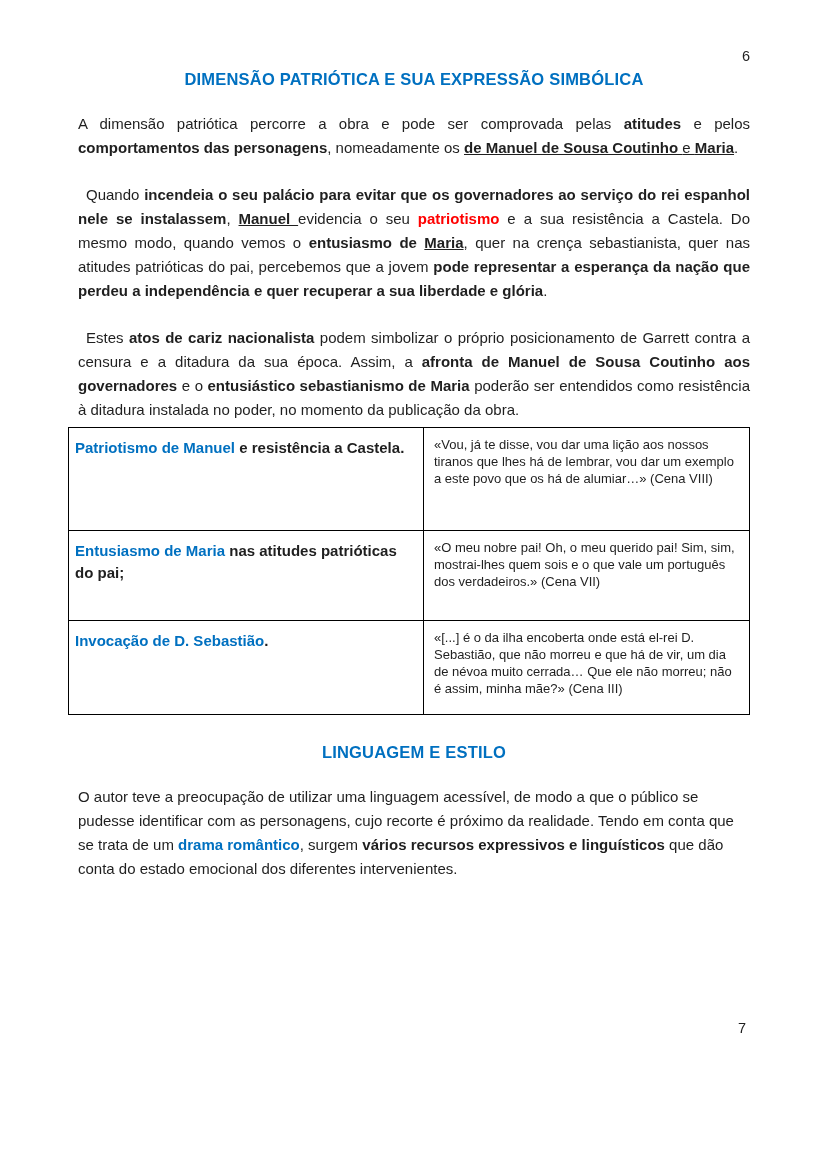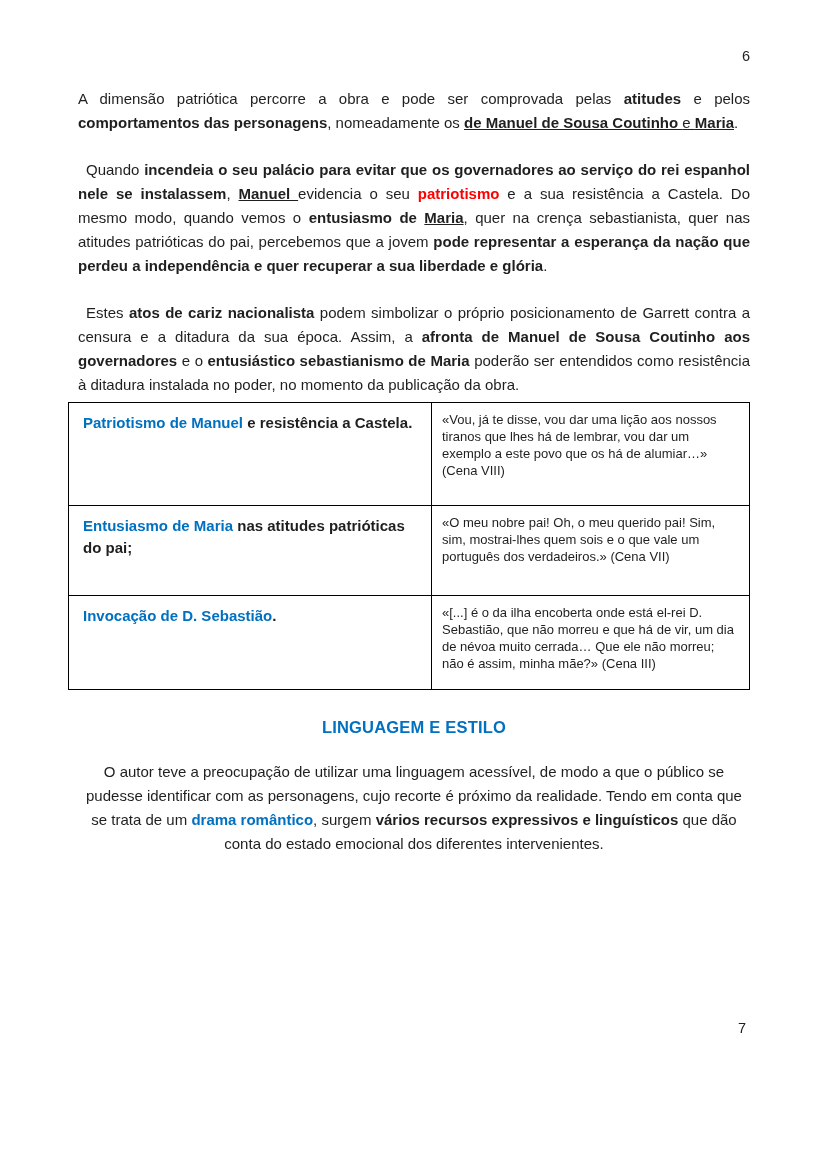--- a/index.html
+++ b/index.html
@@ -32,42 +32,41 @@
     font-size: 16.5px;
     letter-spacing: 0.2px;
     margin: 6px 0 0 0;
   }
   .heading2 {
     margin-top: 28px;
   }
   .para {
     line-height: 24px;
     margin: 23px 0 0 0;
-    text-align: center;
   }
   .justify { text-align: justify; }
   .indent { text-indent: 8px; }
   .f-b { font-weight: 700; }
   .f-u { text-decoration: underline; }
   .f-r { color: #FF0000; }
   .f-c { color: #0070C0; }
 
   table.quotes {
     border-collapse: collapse;
     width: 682px;
     margin: 5px 0 0 -10px;
     table-layout: fixed;
   }
   table.quotes td {
     border: 1.5px solid #000000;
     vertical-align: top;
   }
   td.left-cell {
     width: 334px;
-    padding: 9px 14px 8px 14px;
+    padding: 9px 14px 8px 6px;
     font-size: 15px;
     line-height: 22px;
     border-radius: 17px;
   }
   td.right-cell {
     padding: 8px 12px 8px 10px;
     font-size: 13px;
     line-height: 17px;
   }
   tr.row-1 td { height: 85px; }
@@ -82,20 +81,21 @@
     color: #1f1f1f;
   }
 </style>
 </head>
 <body>
 
 <div class="page">
 
   <div class="pagenum-top">6</div>
 
+  <div class="heading">DIMENSÃO PATRIÓTICA E SUA EXPRESSÃO SIMBÓLICA</div>
 
   <p class="para justify"><span>A dimensão patriótica percorre a obra e pode ser comprovada pelas </span><span class="f-b">atitudes</span><span> e pelos </span><span class="f-b">comportamentos das personagens</span><span>, nomeadamente os </span><span class="f-b f-u">de Manuel de Sousa Coutinho </span><span class="f-u">e </span><span class="f-b f-u">Maria</span><span>.</span></p>
 
   <p class="para justify indent"><span>Quando </span><span class="f-b">incendeia o seu palácio para evitar que os governadores ao serviço do rei espanhol nele se instalassem</span><span>, </span><span class="f-b f-u">Manuel </span><span>evidencia o seu </span><span class="f-b f-r">patriotismo</span><span> e a sua resistência a Castela. Do mesmo modo, quando vemos o </span><span class="f-b">entusiasmo de </span><span class="f-b f-u">Maria</span><span>, quer na crença sebastianista, quer nas atitudes patrióticas do pai, percebemos que a jovem </span><span class="f-b">pode representar a esperança da nação que perdeu a independência e quer recuperar a sua liberdade e glória</span><span>.</span></p>
 
   <p class="para justify indent"><span>Estes </span><span class="f-b">atos de cariz nacionalista</span><span> podem simbolizar o próprio posicionamento de Garrett contra a censura e a ditadura da sua época. Assim, a </span><span class="f-b">afronta de Manuel de Sousa Coutinho aos governadores</span><span> e o </span><span class="f-b">entusiástico sebastianismo de Maria</span><span> poderão ser entendidos como resistência à ditadura instalada no poder, no momento da publicação da obra.</span></p>
 
 
   <table class="quotes">
     <tbody>

